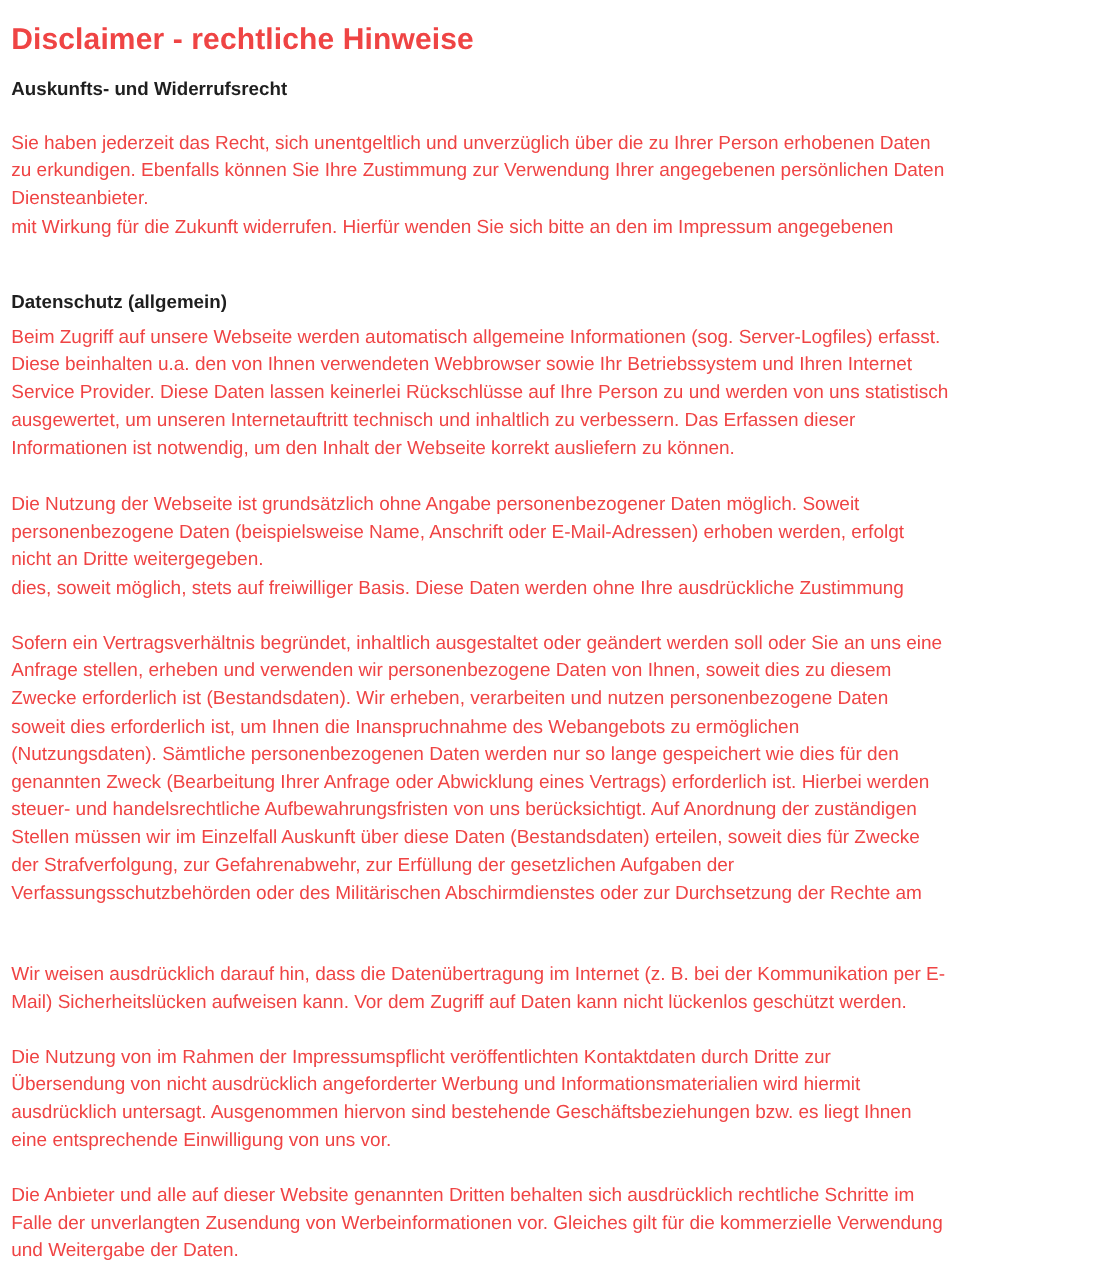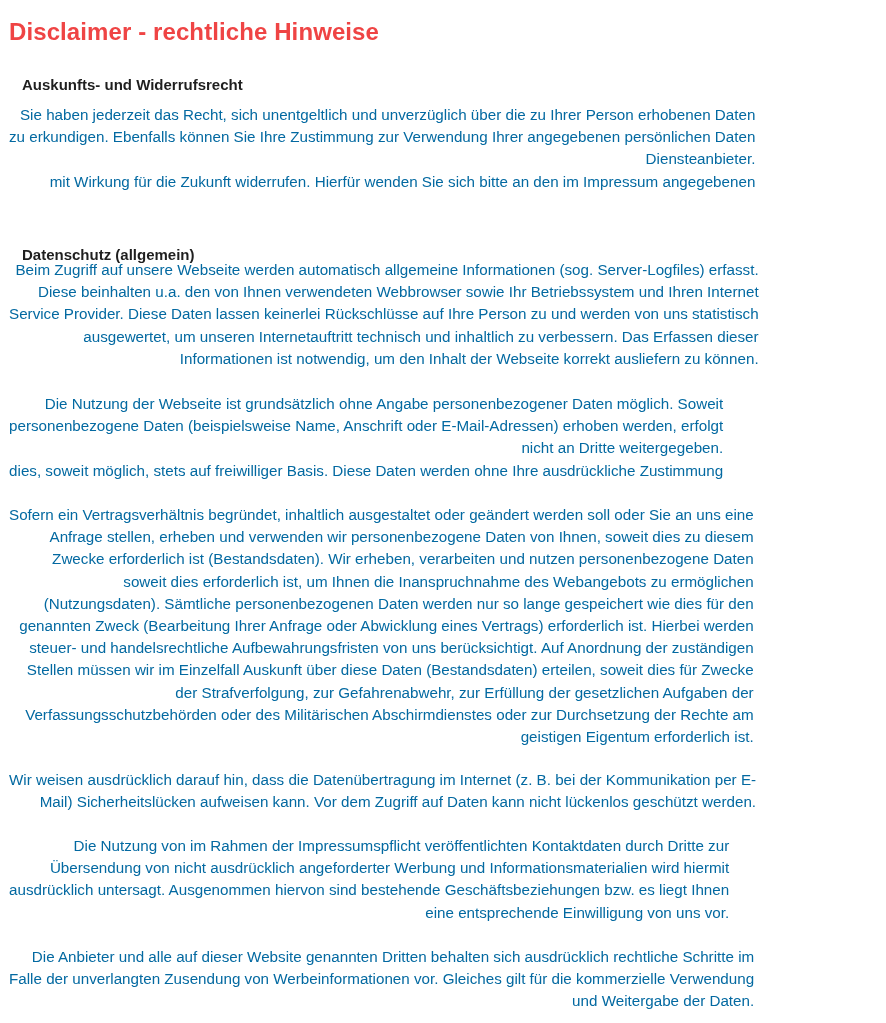--- a/index.html
+++ b/index.html
@@ -25,34 +25,33 @@
       left: 9px;
       font-size: 24px;
       font-weight: bold;
       color: #ef4444;
       letter-spacing: 0.1px;
       white-space: nowrap;
     }
     h2 {
       position: absolute;
       left: 9px;
-      margin: 13px;
+      margin: 0;
       font-size: 15px;
       font-weight: bold;
       color: #1f1f1f;
       white-space: nowrap;
     }
     .para {
       position: absolute;
       left: 9px;
       margin: 0;
       font-size: 15.2px;
       line-height: 22.2px;
-      color: #0369a1;
-      text-align: right;
+      color: #ef4444;
     }
     .line {
       display: block;
       white-space: nowrap;
     }
   </style>
 </head>
 <body>
 
 <div class="page">
@@ -87,21 +86,20 @@
     <span class="line">Sofern ein Vertragsverhältnis begründet, inhaltlich ausgestaltet oder geändert werden soll oder Sie an uns eine</span>
     <span class="line">Anfrage stellen, erheben und verwenden wir personenbezogene Daten von Ihnen, soweit dies zu diesem</span>
     <span class="line">Zwecke erforderlich ist (Bestandsdaten). Wir erheben, verarbeiten und nutzen personenbezogene Daten</span>
     <span class="line">soweit dies erforderlich ist, um Ihnen die Inanspruchnahme des Webangebots zu ermöglichen</span>
     <span class="line">(Nutzungsdaten). Sämtliche personenbezogenen Daten werden nur so lange gespeichert wie dies für den</span>
     <span class="line">genannten Zweck (Bearbeitung Ihrer Anfrage oder Abwicklung eines Vertrags) erforderlich ist. Hierbei werden</span>
     <span class="line">steuer- und handelsrechtliche Aufbewahrungsfristen von uns berücksichtigt. Auf Anordnung der zuständigen</span>
     <span class="line">Stellen müssen wir im Einzelfall Auskunft über diese Daten (Bestandsdaten) erteilen, soweit dies für Zwecke</span>
     <span class="line">der Strafverfolgung, zur Gefahrenabwehr, zur Erfüllung der gesetzlichen Aufgaben der</span>
     <span class="line">Verfassungsschutzbehörden oder des Militärischen Abschirmdienstes oder zur Durchsetzung der Rechte am</span>
-    <span class="line">geistigen Eigentum erforderlich ist.</span>
   </p>
 
   <p class="para" style="top:769px;">
     <span class="line">Wir weisen ausdrücklich darauf hin, dass die Datenübertragung im Internet (z. B. bei der Kommunikation per E-</span>
     <span class="line">Mail) Sicherheitslücken aufweisen kann. Vor dem Zugriff auf Daten kann nicht lückenlos geschützt werden.</span>
   </p>
 
   <p class="para" style="top:835px;">
     <span class="line">Die Nutzung von im Rahmen der Impressumspflicht veröffentlichten Kontaktdaten durch Dritte zur</span>
     <span class="line">Übersendung von nicht ausdrücklich angeforderter Werbung und Informationsmaterialien wird hiermit</span>

